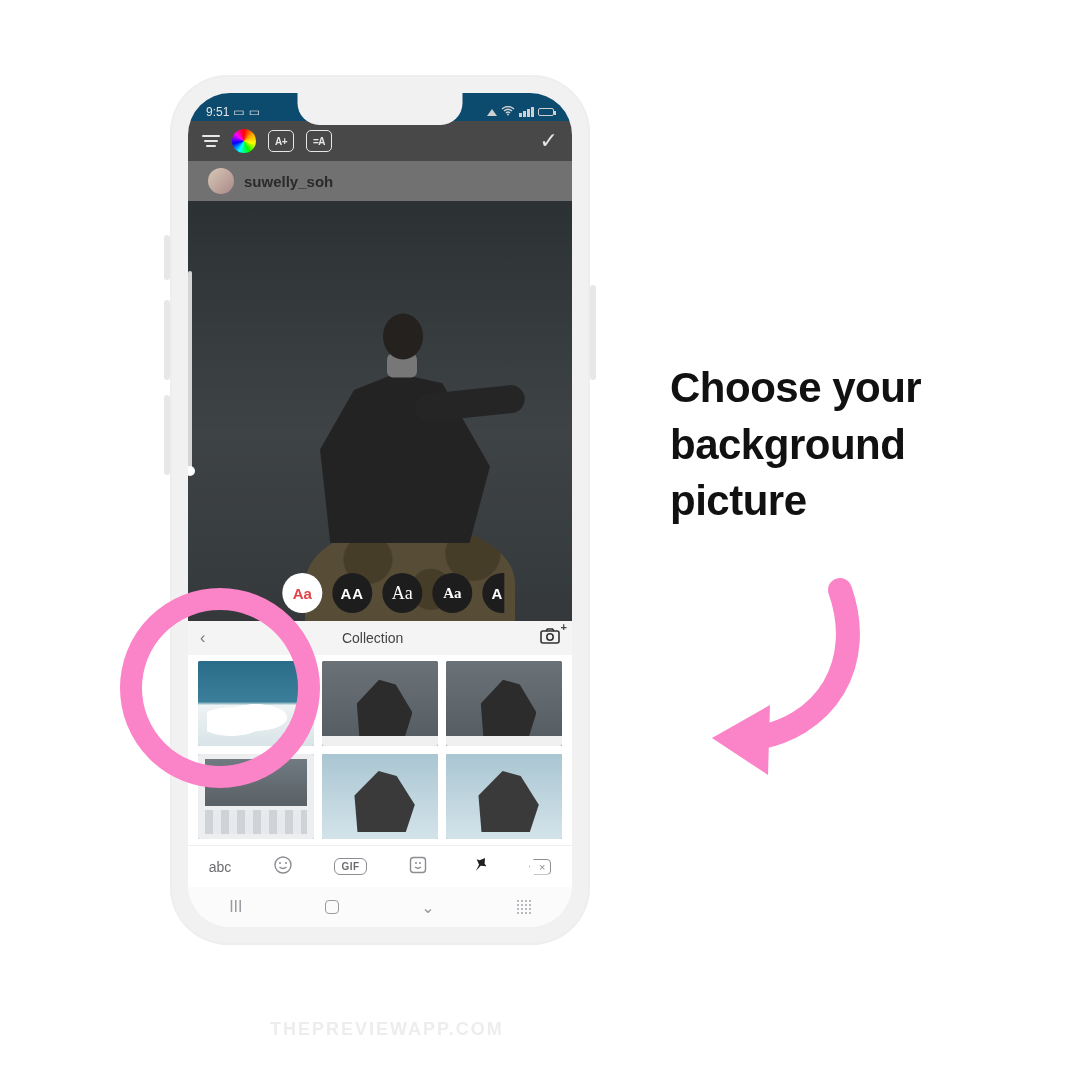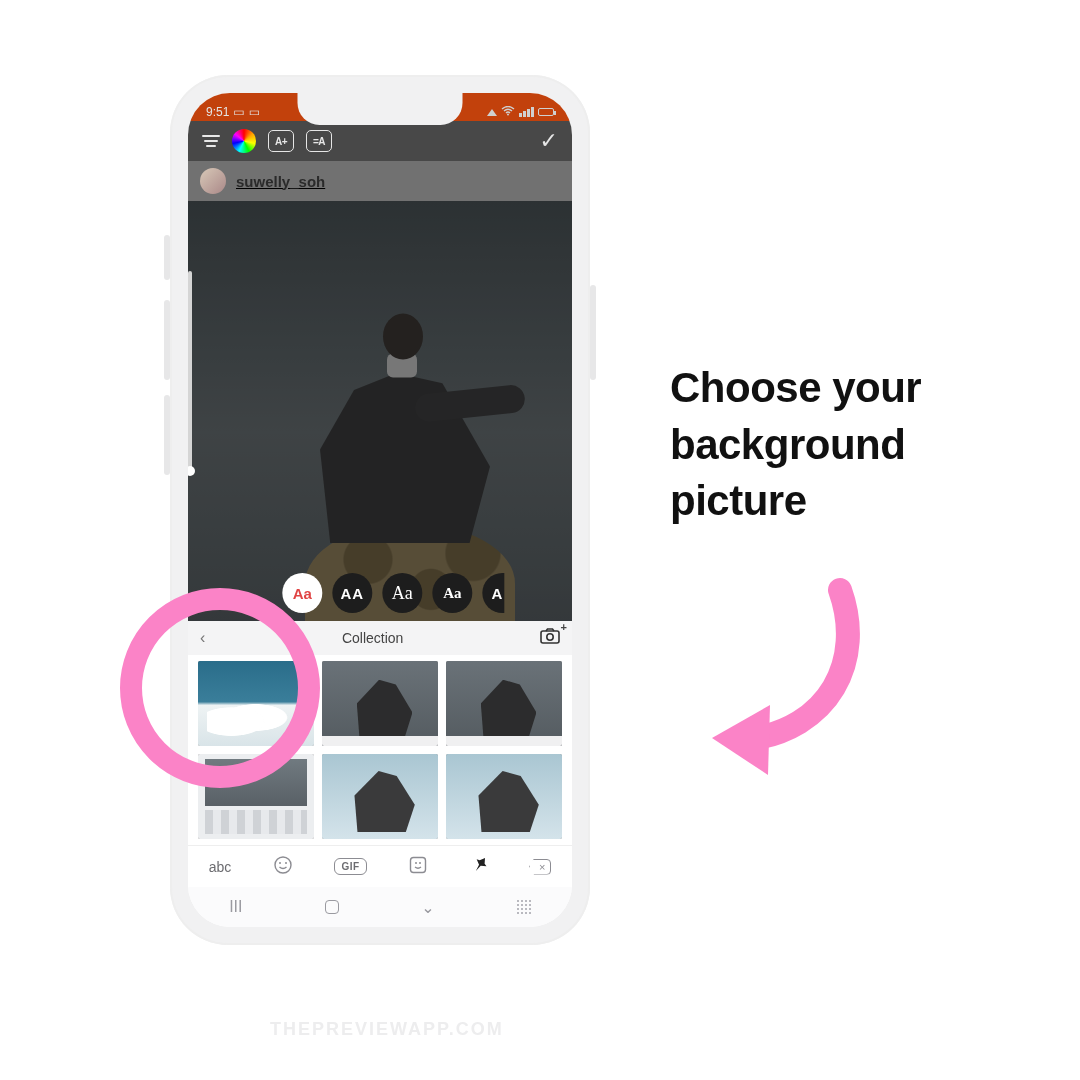--- a/index.html
+++ b/index.html
@@ -45,21 +45,21 @@
     width:165px; height:32px;
     background:#f1f1f2;
     border-bottom-left-radius:22px;
     border-bottom-right-radius:22px;
     z-index:50;
   }
 
   
   .status {
     height: 28px;
-    background:#c2410c;
+    background:#0c4a6e;
     color:#e4e4e4;
     font-size:12px;
     display:flex;
     align-items:flex-end;
     justify-content:space-between;
     padding:0 18px 2px 18px;
   }
   .status .left, .status .right{ display:flex; align-items:center; gap:4px;}
   .tri{ width:0;height:0;border-left:5px solid transparent;border-right:5px solid transparent;border-bottom:7px solid #d0d0d0;}
   .bars{ display:flex; gap:1px; align-items:flex-end;}
@@ -90,21 +90,21 @@
     width:26px;height:22px;border:1.5px solid #e6e6e6;border-radius:5px;
     color:#e6e6e6;font-size:10px;font-weight:700;display:flex;align-items:center;justify-content:center;
     letter-spacing:-0.5px;
   }
   .check{color:#e6e6e6;font-size:22px;}
 
   
   .userrow{
     height:40px;
     background:#717171;
-    display:flex;align-items:center;gap:10px;padding:0 12px;text-decoration:underline;
+    display:flex;align-items:center;gap:10px;padding:0 20px;
   }
   .avatar{width:26px;height:26px;border-radius:50%;background:linear-gradient(135deg,#d8c9b8,#a88);}
   .uname{color:#2a2a2a;font-size:15px;font-weight:600;}
 
   
   .photo{
     position:relative;
     height:420px;
     background:linear-gradient(#3a4448,#5d666a 55%,#4a5256);
     overflow:hidden;

